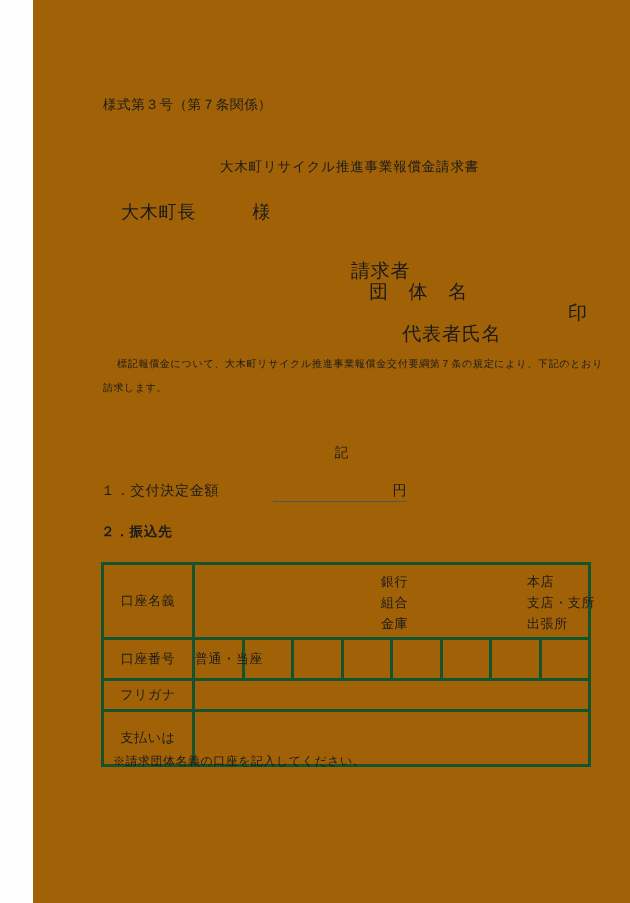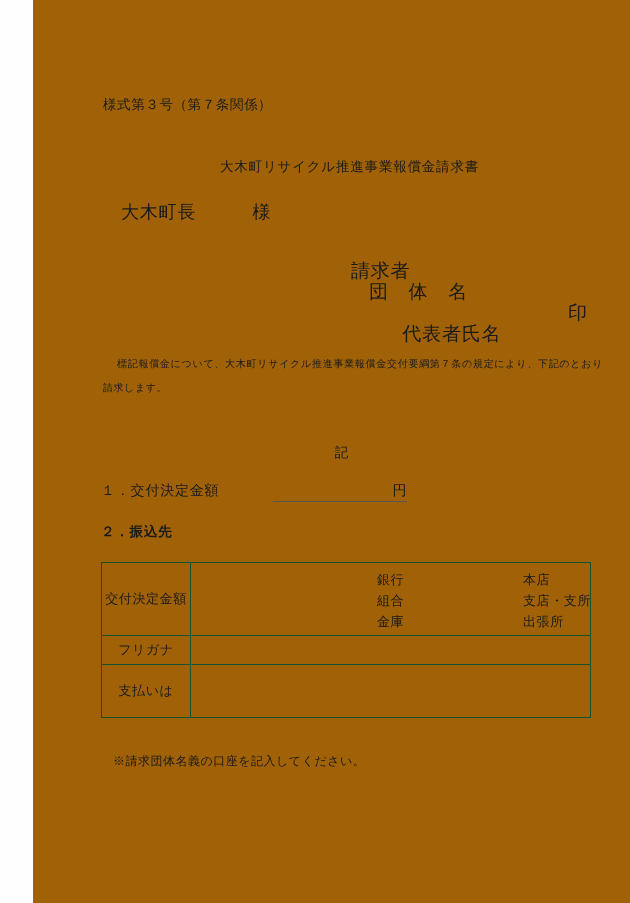--- a/index.html
+++ b/index.html
@@ -134,21 +134,21 @@
     position: absolute;
     left: 68px;
     top: 562px;
     width: 490px;
     border-collapse: collapse;
     table-layout: fixed;
     font-size: 13px;
     letter-spacing: 0.6px;
   }
   .bank-table td {
-    border: 1px solid #14532d;
+    border: 3px solid #14532d;
     padding: 0;
     vertical-align: middle;
   }
   .lbl {
     width: 88px;
     text-align: center;
     white-space: nowrap;
   }
   .row-inst td { height: 72px; }
   .row-acct td { height: 38px; }
@@ -212,37 +212,48 @@
 
   <div class="item1">
     <span>１．交付決定金額</span><span class="blank-amount"><span></span><span>円</span></span>
   </div>
 
   <div class="item2">２．振込先</div>
 
   <table class="bank-table">
     <tbody>
       <tr class="row-inst">
-        <td class="lbl">交付決定金額</td>
+        <td class="lbl">口座名義</td>
         <td colspan="8">
           <div class="inst-cell">
             <div class="inst-col kind">
               <div>銀行</div>
               <div>組合</div>
               <div>金庫</div>
             </div>
             <div class="inst-col branch">
               <div>本店</div>
               <div>支店・支所</div>
               <div>出張所</div>
             </div>
           </div>
         </td>
       </tr>
 
+      <tr class="row-acct">
+        <td class="lbl">口座番号</td>
+        <td class="acct-type">普通・当座</td>
+        <td class="digit-box"></td>
+        <td class="digit-box"></td>
+        <td class="digit-box"></td>
+        <td class="digit-box"></td>
+        <td class="digit-box"></td>
+        <td class="digit-box"></td>
+        <td class="digit-box"></td>
+      </tr>
 
       <tr class="row-furi">
         <td class="lbl">フリガナ</td>
         <td colspan="8"></td>
       </tr>
 
       <tr class="row-name">
         <td class="lbl">支払いは</td>
         <td colspan="8"></td>
       </tr>

